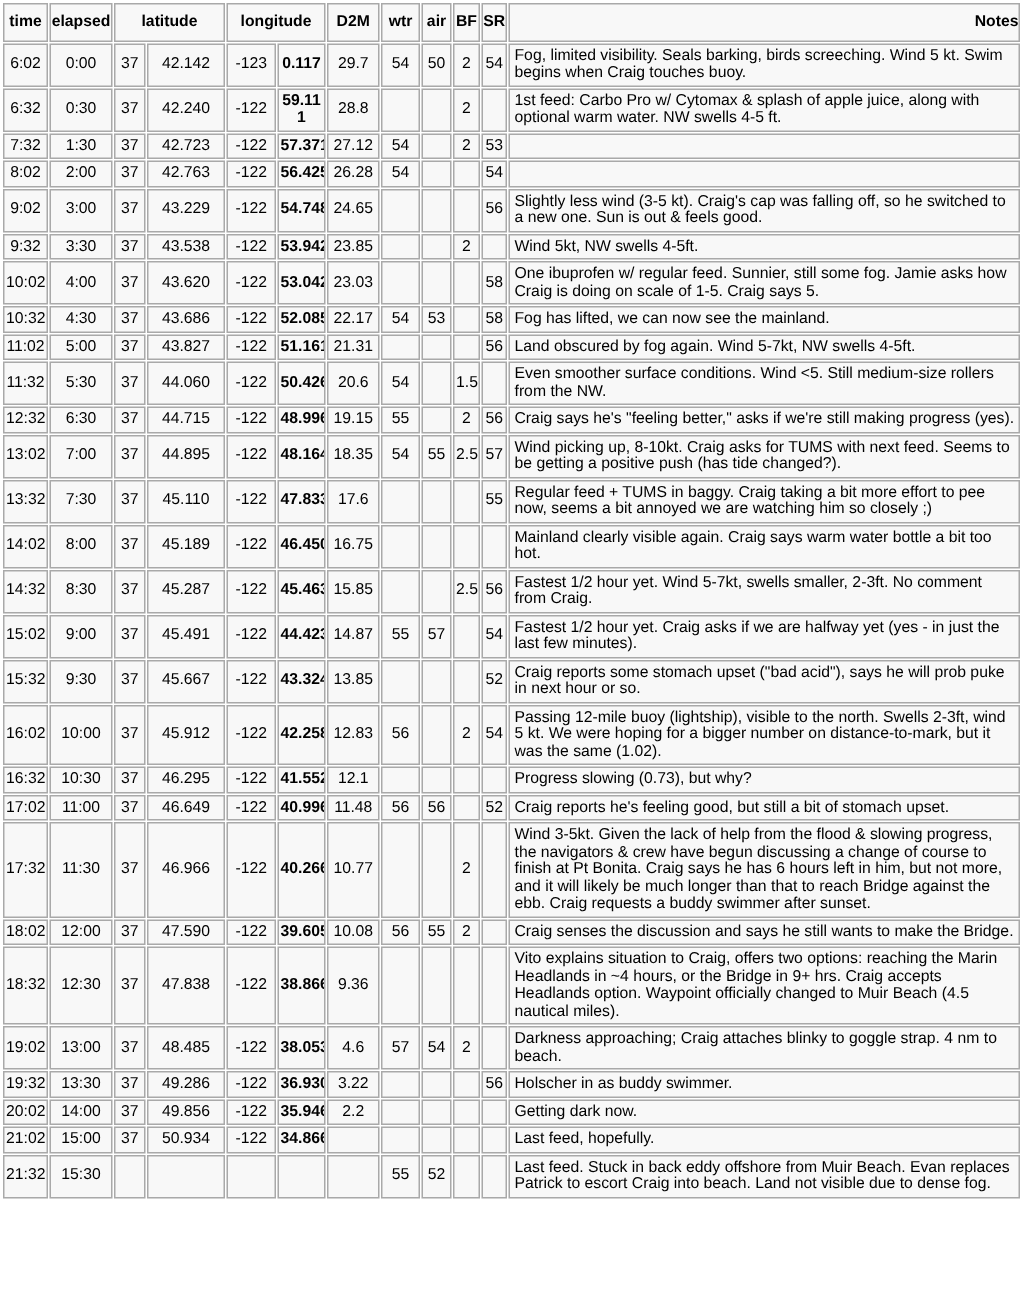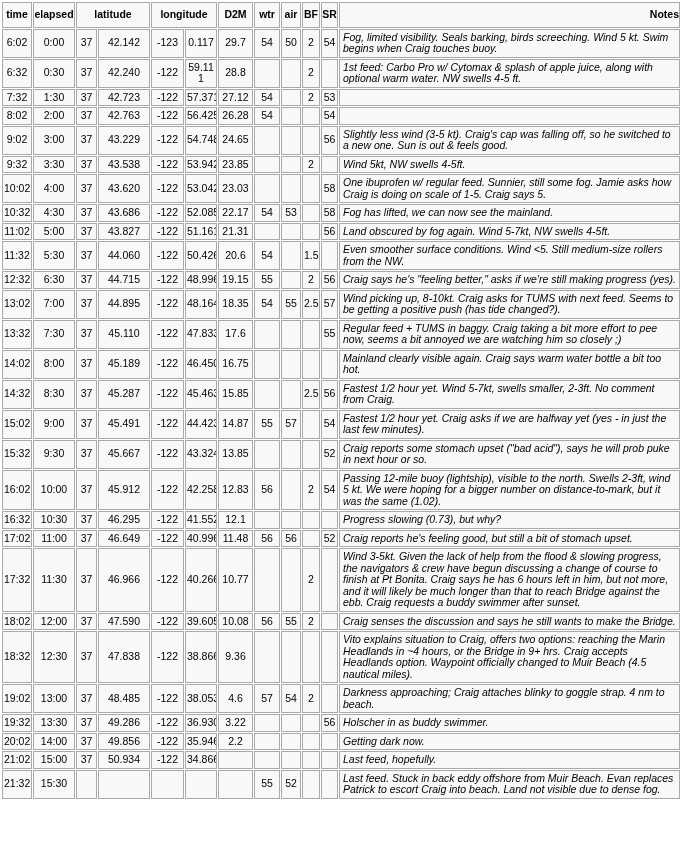--- a/index.html
+++ b/index.html
@@ -27,24 +27,24 @@
     text-align: center;
     overflow: hidden;
   }
   th {
     font-weight: bold;
     padding: 6px 0;
   }
   td.notes {
     text-align: left;
     padding: 2px 3px;
-    font-style: italic;
   }
   td.prewrap {
     white-space: pre-line;
+    font-weight: bold;
   }
 </style>
 </head>
 <body>
 
 <table class="log">
   <colgroup>
     <col style="width:30px">
       <col style="width:42px">
       <col style="width:21px">

